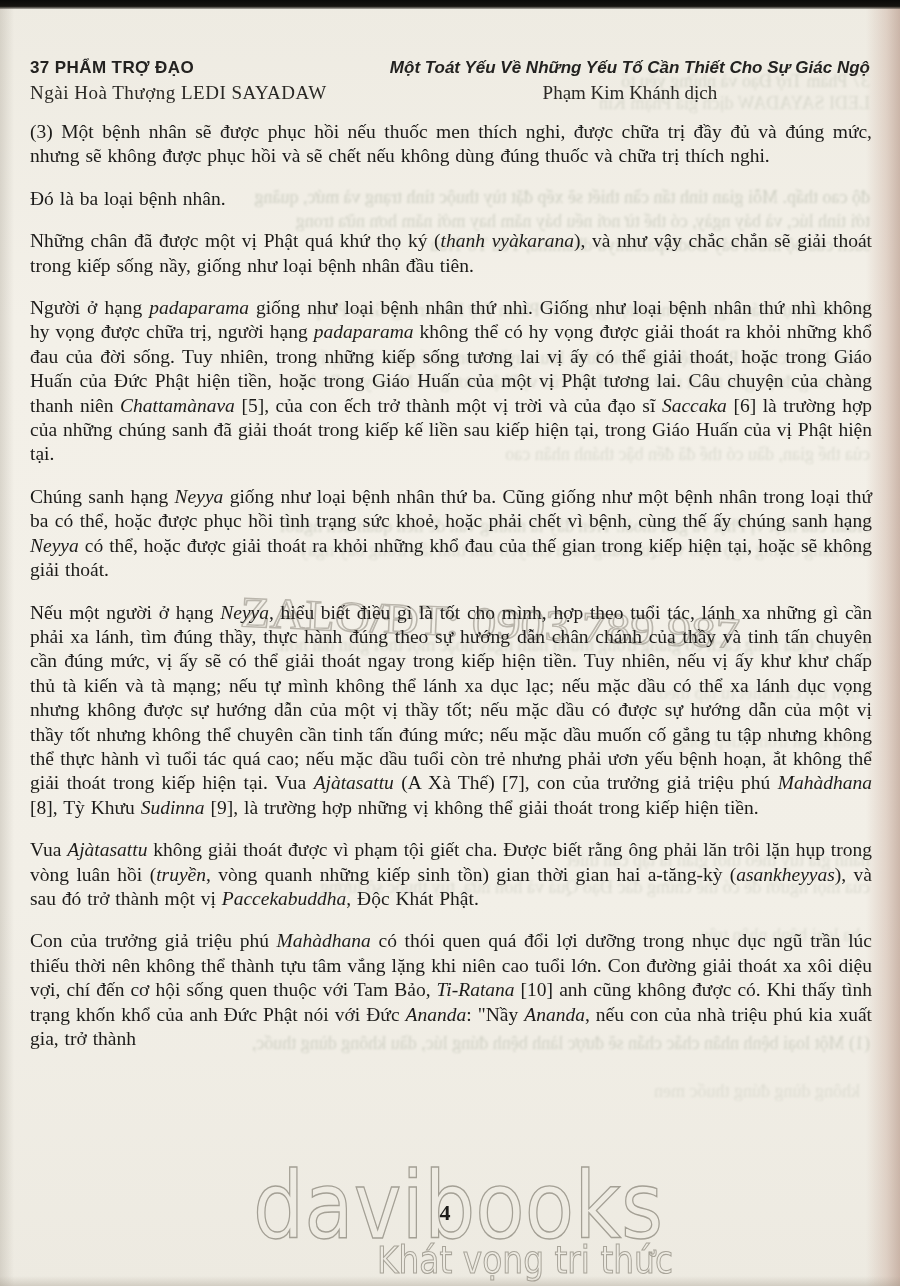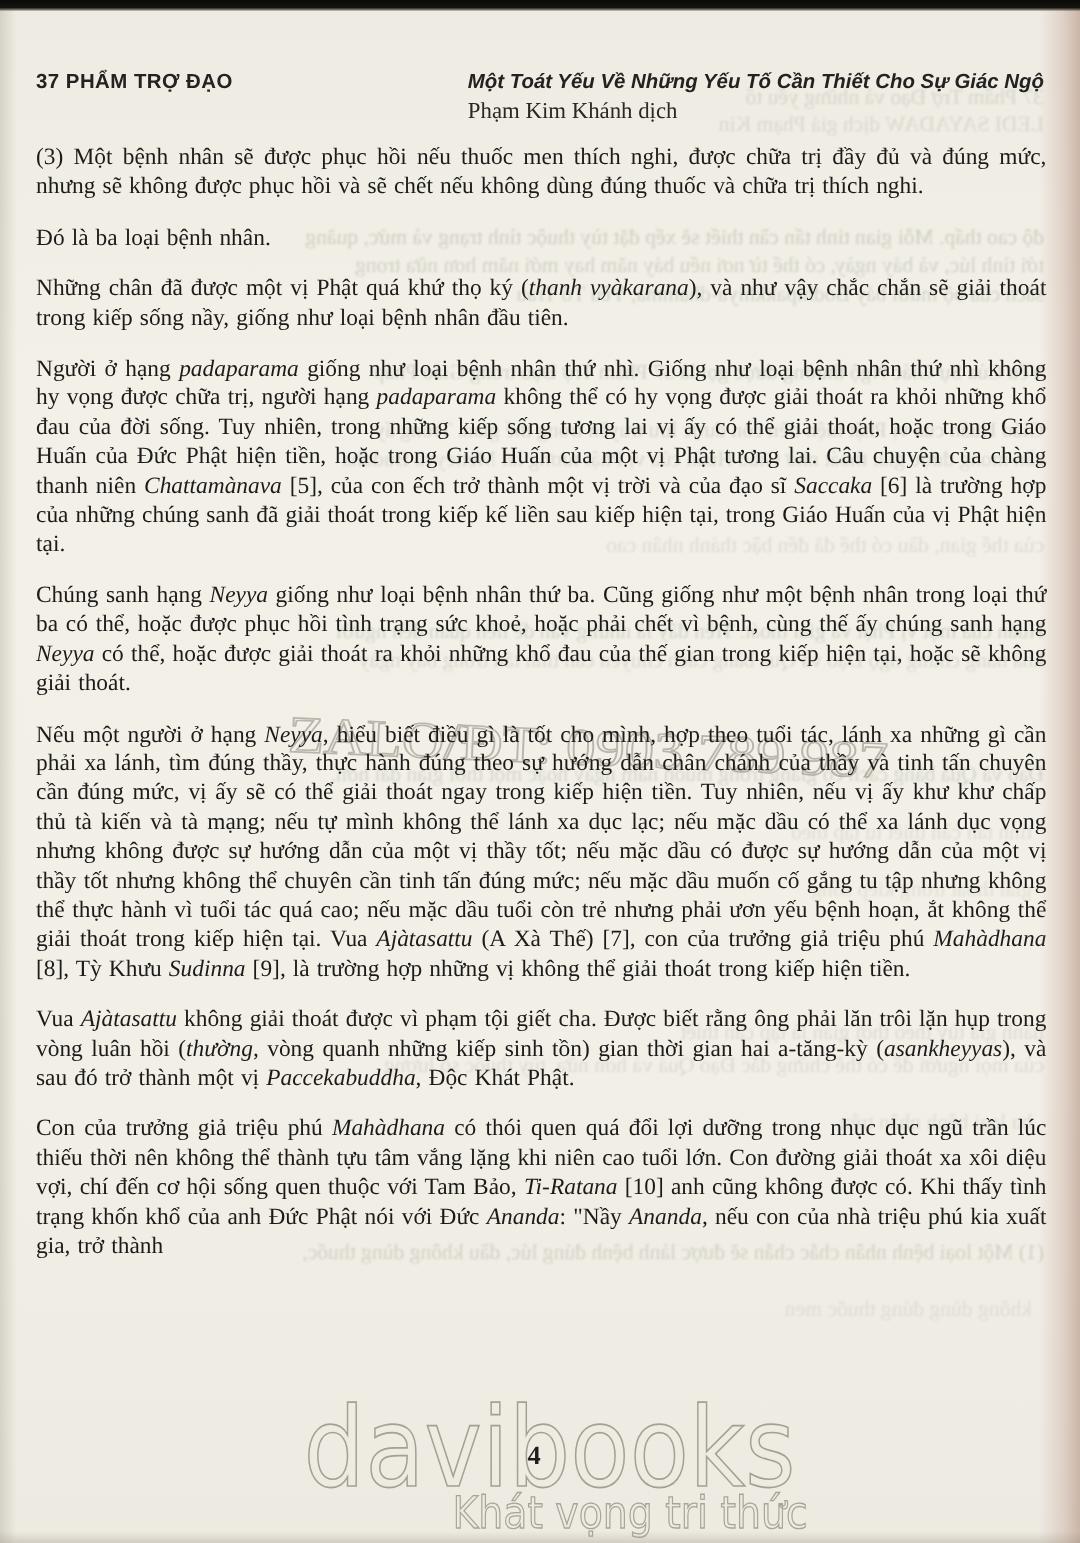--- a/index.html
+++ b/index.html
@@ -40,21 +40,21 @@
     z-index: 3;
   }
   .header .h-left-title {
     font-family: "Liberation Sans", sans-serif;
     font-weight: bold; font-size: 17px; letter-spacing: 0.4px; color: #232220;
   }
   .header .h-left-sub {
     font-family: "Liberation Serif", serif;
     font-size: 19px; color: #2a2825; margin-top: 4px; letter-spacing: 0.5px;
   }
-  .header .h-right { text-align: left; }
+  .header .h-right { text-align: center; }
   .header .h-right-title {
     font-family: "Liberation Sans", sans-serif;
     font-weight: bold; font-style: italic; font-size: 17px; color: #232220;
   }
   .header .h-right-sub {
     font-family: "Liberation Serif", serif;
     font-size: 19px; color: #2a2825; margin-top: 4px;
   }
   
   .body-text {
@@ -125,35 +125,36 @@
   <svg class="wm-brand" viewBox="0 0 436 118">
     <text x="10" y="98" font-size="92" font-family="DejaVu Sans, sans-serif" fill="none" stroke="#9c988d" stroke-width="1.4" opacity="0.9" textLength="410" lengthAdjust="spacingAndGlyphs">davibooks</text>
   </svg>
   <svg class="wm-slogan" viewBox="0 0 314 52">
     <text x="5" y="37" font-size="37" font-family="DejaVu Sans, sans-serif" fill="none" stroke="#9c988d" stroke-width="1.1" opacity="0.85" textLength="296" lengthAdjust="spacingAndGlyphs">Khát vọng tri thức</text>
   </svg>
 
   <div class="header">
     <div class="h-left">
       <div class="h-left-title">37 PHẨM TRỢ ĐẠO</div>
+      <div class="h-left-sub">Ngài Hoà Thượng LEDI SAYADAW</div>
     </div>
     <div class="h-right">
       <div class="h-right-title">Một Toát Yếu Về Những Yếu Tố Cần Thiết Cho Sự Giác Ngộ</div>
       <div class="h-right-sub">Phạm Kim Khánh dịch</div>
     </div>
   </div>
 
   <div class="body-text">
       <p><span>(3) Một bệnh nhân sẽ được phục hồi nếu thuốc men thích nghi, được chữa trị đầy đủ và đúng mức, nhưng sẽ không được phục hồi và sẽ chết nếu không dùng đúng thuốc và chữa trị thích nghi.</span></p>
       <p><span>Đó là ba loại bệnh nhân.</span></p>
       <p><span>Những chân đã được một vị Phật quá khứ thọ ký (</span><i>thanh vyàkarana</i><span>), và như vậy chắc chắn sẽ giải thoát trong kiếp sống nầy, giống như loại bệnh nhân đầu tiên.</span></p>
       <p><span>Người ở hạng </span><i>padaparama</i><span> giống như loại bệnh nhân thứ nhì. Giống như loại bệnh nhân thứ nhì không hy vọng được chữa trị, người hạng </span><i>padaparama</i><span> không thể có hy vọng được giải thoát ra khỏi những khổ đau của đời sống. Tuy nhiên, trong những kiếp sống tương lai vị ấy có thể giải thoát, hoặc trong Giáo Huấn của Đức Phật hiện tiền, hoặc trong Giáo Huấn của một vị Phật tương lai. Câu chuyện của chàng thanh niên </span><i>Chattamànava</i><span> [5], của con ếch trở thành một vị trời và của đạo sĩ </span><i>Saccaka</i><span> [6] là trường hợp của những chúng sanh đã giải thoát trong kiếp kế liền sau kiếp hiện tại, trong Giáo Huấn của vị Phật hiện tại.</span></p>
       <p><span>Chúng sanh hạng </span><i>Neyya</i><span> giống như loại bệnh nhân thứ ba. Cũng giống như một bệnh nhân trong loại thứ ba có thể, hoặc được phục hồi tình trạng sức khoẻ, hoặc phải chết vì bệnh, cùng thế ấy chúng sanh hạng </span><i>Neyya</i><span> có thể, hoặc được giải thoát ra khỏi những khổ đau của thế gian trong kiếp hiện tại, hoặc sẽ không giải thoát.</span></p>
       <p><span>Nếu một người ở hạng </span><i>Neyya</i><span>, hiểu biết điều gì là tốt cho mình, hợp theo tuổi tác, lánh xa những gì cần phải xa lánh, tìm đúng thầy, thực hành đúng theo sự hướng dẫn chân chánh của thầy và tinh tấn chuyên cần đúng mức, vị ấy sẽ có thể giải thoát ngay trong kiếp hiện tiền. Tuy nhiên, nếu vị ấy khư khư chấp thủ tà kiến và tà mạng; nếu tự mình không thể lánh xa dục lạc; nếu mặc dầu có thể xa lánh dục vọng nhưng không được sự hướng dẫn của một vị thầy tốt; nếu mặc dầu có được sự hướng dẫn của một vị thầy tốt nhưng không thể chuyên cần tinh tấn đúng mức; nếu mặc dầu muốn cố gắng tu tập nhưng không thể thực hành vì tuổi tác quá cao; nếu mặc dầu tuổi còn trẻ nhưng phải ươn yếu bệnh hoạn, ắt không thể giải thoát trong kiếp hiện tại. Vua </span><i>Ajàtasattu</i><span> (A Xà Thế) [7], con của trưởng giả triệu phú </span><i>Mahàdhana</i><span> [8], Tỳ Khưu </span><i>Sudinna</i><span> [9], là trường hợp những vị không thể giải thoát trong kiếp hiện tiền.</span></p>
-      <p><span>Vua </span><i>Ajàtasattu</i><span> không giải thoát được vì phạm tội giết cha. Được biết rằng ông phải lăn trôi lặn hụp trong vòng luân hồi (</span><i>thường</i><span>, vòng quanh những kiếp sinh tồn) gian thời gian hai a-tăng-kỳ (</span><i>asankheyyas</i><span>), và sau đó trở thành một vị </span><i>Paccekabuddha</i><span>, Độc Khát Phật.</span></p>
+      <p><span>Vua </span><i>Ajàtasattu</i><span> không giải thoát được vì phạm tội giết cha. Được biết rằng ông phải lăn trôi lặn hụp trong vòng luân hồi (</span><i>truyền</i><span>, vòng quanh những kiếp sinh tồn) gian thời gian hai a-tăng-kỳ (</span><i>asankheyyas</i><span>), và sau đó trở thành một vị </span><i>Paccekabuddha</i><span>, Độc Khát Phật.</span></p>
       <p><span>Con của trưởng giả triệu phú </span><i>Mahàdhana</i><span> có thói quen quá đổi lợi dưỡng trong nhục dục ngũ trần lúc thiếu thời nên không thể thành tựu tâm vắng lặng khi niên cao tuổi lớn. Con đường giải thoát xa xôi diệu vợi, chí đến cơ hội sống quen thuộc với Tam Bảo, </span><i>Ti-Ratana</i><span> [10] anh cũng không được có. Khi thấy tình trạng khốn khổ của anh Đức Phật nói với Đức </span><i>Ananda</i><span>: "Nầy </span><i>Ananda</i><span>, nếu con của nhà triệu phú kia xuất gia, trở thành</span></p>
     </div>
 
   <div class="page-number">4</div>
 
   <div class="top-bar"></div>
   <div class="edge-right"></div>
   <div class="edge-left"></div>
   <div class="edge-bottom"></div>
 

